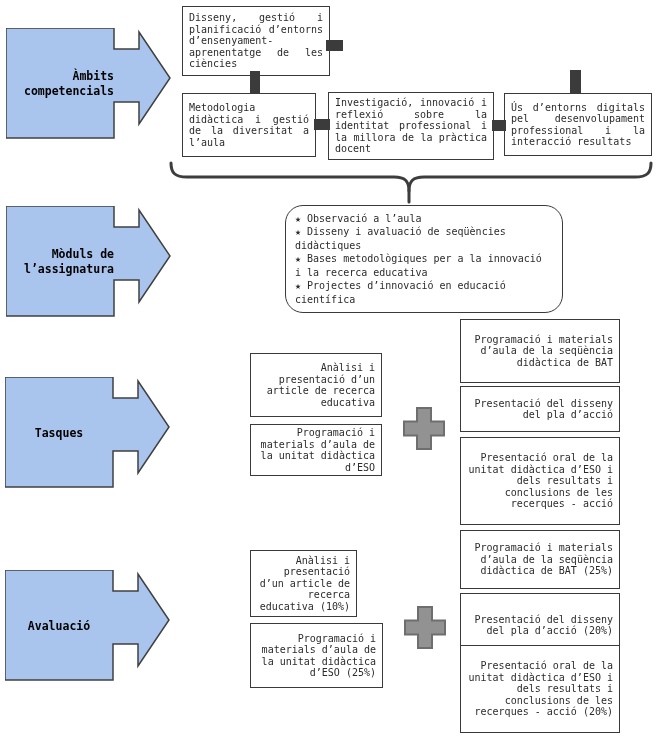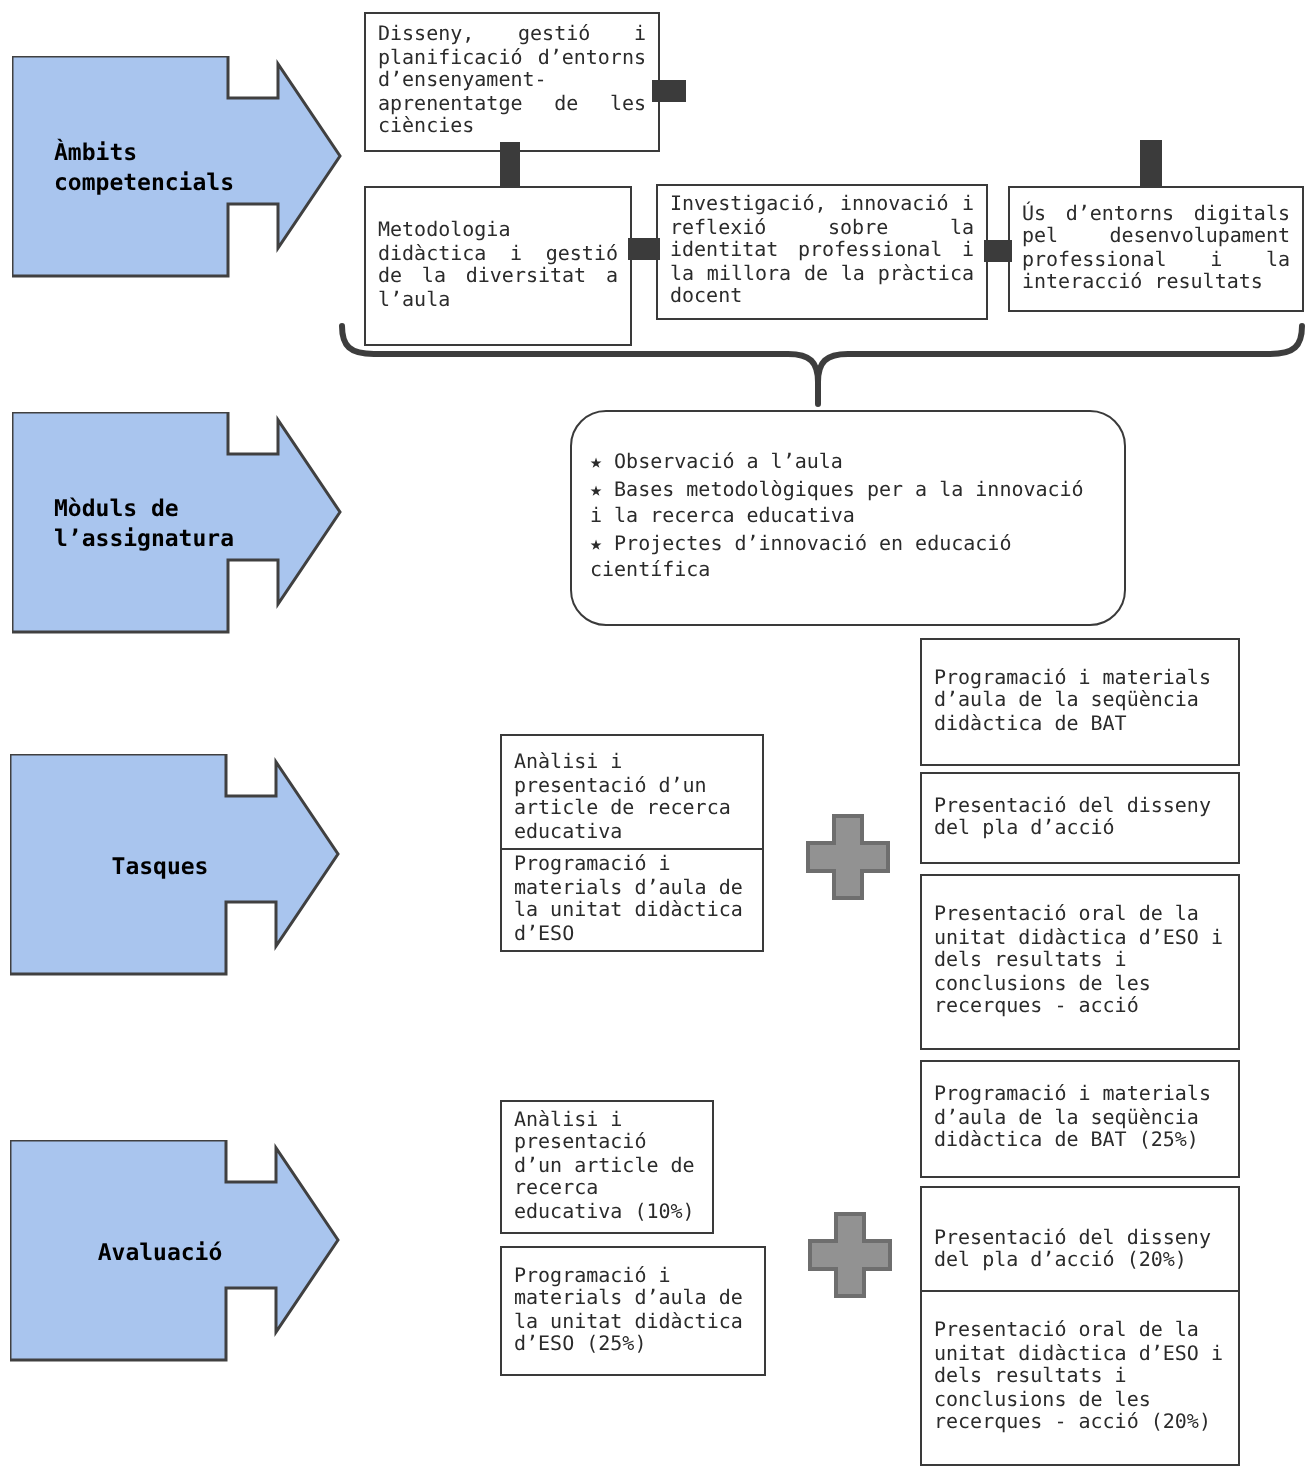--- a/index.html
+++ b/index.html
@@ -4,27 +4,27 @@
 <style>
   html,body { margin:0; padding:0; background:#ffffff; }
   .canvas { position:relative; width:658px; height:739px; background:#ffffff; overflow:hidden;
             font-family:"DejaVu Sans Mono", monospace; }
 
   .bx { position:absolute; box-sizing:border-box; background:#fff;
         border:1px solid var(--box_border,#3a3a3a); color:var(--text,#2b2b2b);
         font-size:10px; line-height:11.5px; display:flex; align-items:center; padding:1px 6px; }
   .bx .t { width:100%; }
   .just .t { text-align:justify; }
-  .thick { border-width:1.5px; }
+  .thick { border-width:1.5px;text-align:right; }
 
   .arrow { position:absolute; }
   .arrow polygon { fill:var(--arrow_fill,#a9c5ee); stroke:var(--arrow_stroke,#404040); stroke-width:1.5; }
   .arrow-label { position:absolute; width:108px; height:112px; display:flex; align-items:center;
-                 justify-content:center; text-align:left; font-weight:bold; font-size:11.5px;
-                 line-height:15px; color:#000;padding-left:21px; }
+                 justify-content:center; text-align:right; font-weight:bold; font-size:11.5px;
+                 line-height:15px; color:#000; }
 
   .conn { position:absolute; background:var(--connector,#3b3b3b); }
 
   .brace { position:absolute; }
   .brace path { fill:none; stroke:var(--brace,#3d3d3d); stroke-width:3;
                 stroke-linecap:round; stroke-linejoin:round; }
 
   .plus { position:absolute; }
   .plus polygon { fill:var(--plus_fill,#929292); stroke:var(--plus_stroke,#6e6e6e); stroke-width:2; }
 
@@ -37,21 +37,21 @@
 <div class="canvas">
 
   <svg class="arrow" style="left:6px;top:28px" width="166" height="112" viewBox="0 0 166 112">
     <polygon points="0,0 108,0 108,21 133,21 133,4 164,50 133,96 133,74 108,74 108,110 0,110"></polygon>
   </svg>
   <div class="arrow-label" style="left:6px;top:28px">Àmbits competencials</div>
 
   <div class="bx just" style="left:182px;top:6px;width:148px;height:70px">
     <div class="t">Disseny, gestió i planificació d’entorns d’ensenyament-aprenentatge de les ciències</div>
   </div>
-  <div class="bx just" style="left:182px;top:93px;width:134px;height:80px">
+  <div class="bx just" style="left:182px;top:93px;width:134px;height:64px">
     <div class="t">Metodologia didàctica i gestió de la diversitat a l’aula</div>
   </div>
   <div class="bx just" style="left:328px;top:92px;width:166px;height:68px">
     <div class="t">Investigació, innovació i reflexió sobre la identitat professional i la millora de la pràctica docent</div>
   </div>
   <div class="bx just" style="left:504px;top:93px;width:148px;height:63px">
     <div class="t">Ús d’entorns digitals pel desenvolupament professional i la interacció resultats</div>
   </div>
 
   <div class="conn" style="left:326px;top:40px;width:17px;height:11px"></div>
@@ -66,31 +66,32 @@
   </svg>
 
   <svg class="arrow" style="left:6px;top:206px" width="166" height="112" viewBox="0 0 166 112">
     <polygon points="0,0 108,0 108,21 133,21 133,4 164,50 133,96 133,74 108,74 108,110 0,110"></polygon>
   </svg>
   <div class="arrow-label" style="left:6px;top:206px">Mòduls de l’assignatura</div>
 
   <div class="bx modbox" style="left:285px;top:205px;width:278px;height:108px">
     <div class="t">
       <div class="mod-item"><span class="star">★</span><span>Observació a l’aula</span></div>
+      <div class="mod-item"><span class="star">★</span><span>Disseny i avaluació de seqüències didàctiques</span></div>
       <div class="mod-item"><span class="star">★</span><span>Bases metodològiques per a la innovació i la recerca educativa</span></div>
       <div class="mod-item"><span class="star">★</span><span>Projectes d’innovació en educació científica</span></div>
     </div>
   </div>
 
   <svg class="arrow" style="left:5px;top:377px" width="166" height="112" viewBox="0 0 166 112">
     <polygon points="0,0 108,0 108,21 133,21 133,4 164,50 133,96 133,74 108,74 108,110 0,110"></polygon>
   </svg>
   <div class="arrow-label" style="left:5px;top:377px">Tasques</div>
 
-  <div class="bx thick" style="left:250px;top:367px;width:132px;height:64px">
+  <div class="bx thick" style="left:250px;top:353px;width:132px;height:64px">
     <div class="t">Anàlisi i presentació d’un article de recerca educativa</div>
   </div>
   <div class="bx thick" style="left:250px;top:424px;width:132px;height:52px">
     <div class="t">Programació i materials d’aula de la unitat didàctica d’ESO</div>
   </div>
 
   <svg class="plus" style="left:403px;top:407px" width="42" height="43" viewBox="0 0 42 43">
     <polygon points="14,1 28,1 28,14.5 41,14.5 41,28.5 28,28.5 28,42 14,42 14,28.5 1,28.5 1,14.5 14,14.5"></polygon>
   </svg>
 

